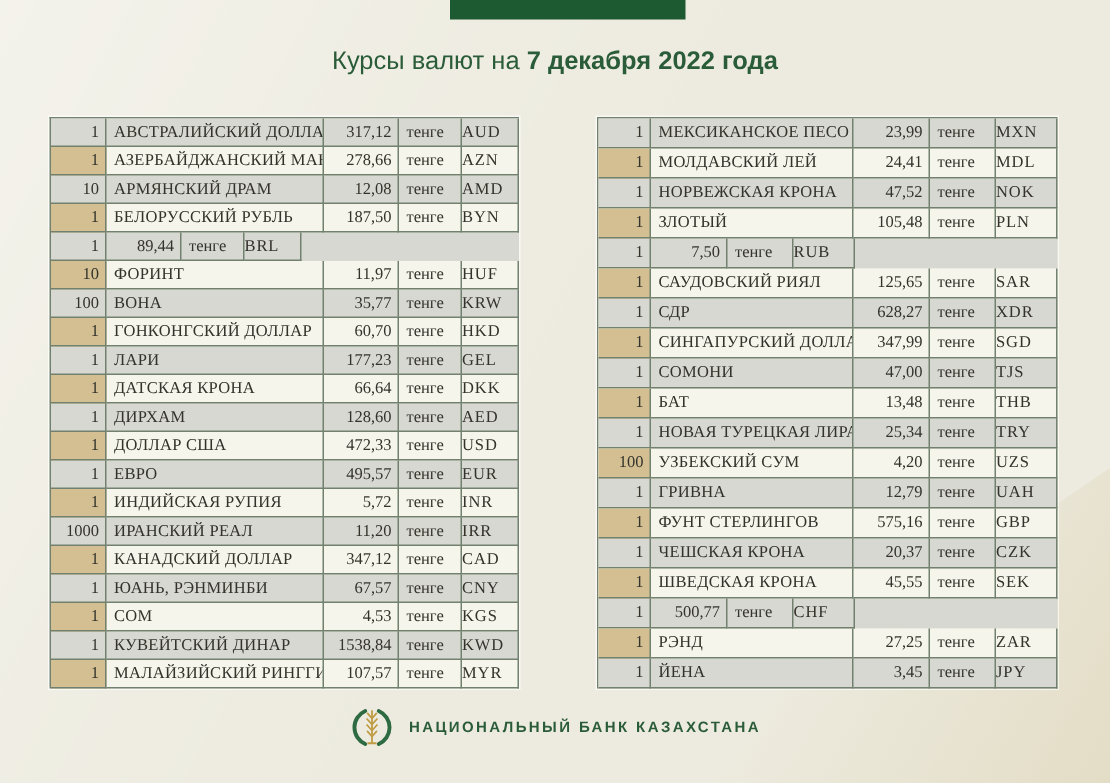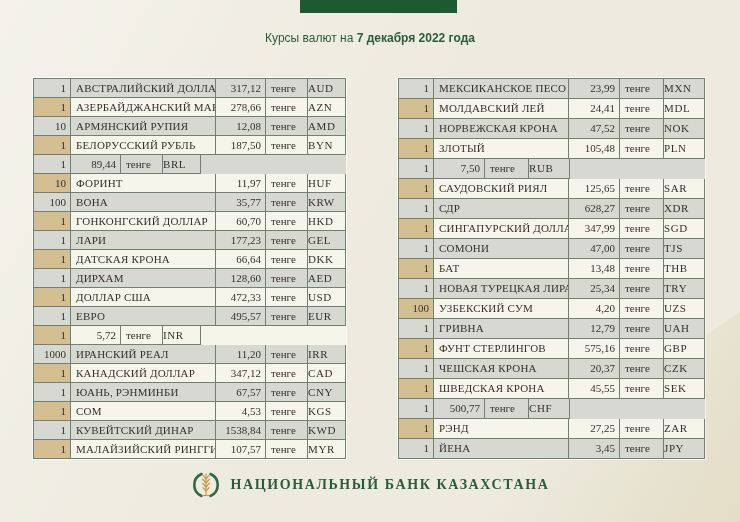--- a/index.html
+++ b/index.html
@@ -9,21 +9,21 @@
   
   .bg-tl{position:absolute;left:0;top:0;width:100%;height:100%;
          background:linear-gradient(118deg, rgba(255,255,255,0.38) 0%, rgba(255,255,255,0.14) 28%, rgba(255,255,255,0) 52%);}
   .bg-br{position:absolute;right:0;bottom:0;width:310px;height:210px;
          clip-path:polygon(100% 0, 100% 100%, 0 100%);
          background:linear-gradient(300deg, rgba(206,188,140,0.30), rgba(206,188,140,0) 62%);}
 
   .top-bar{position:absolute;left:300px;top:0;width:157px;height:13px;background:#1d5931;}
 
   .title{position:absolute;top:31px;left:0;width:100%;margin:0;text-align:center;
-         font-family:"Liberation Sans", sans-serif;font-size:12px;font-weight:400;color:#2b5c39;}
+         font-family:"Liberation Sans", sans-serif;font-size:17px;font-weight:400;color:#2b5c39;}
   .title b{font-weight:700;}
 
   .rates-table{position:absolute;top:78px;border-top:1px solid #72816f;border-left:1px solid #72816f;
                box-shadow:0 0 0 1px rgba(255,255,255,0.65);}
   .table-left{left:33px;width:312px;}
   .table-right{left:398px;width:306px;}
 
   .row{display:flex;}
   .table-left .row{height:19px;}
   .table-right .row{height:20px;}
@@ -48,21 +48,21 @@
 
   .table-right .cell-qty{width:35px;}
   .table-right .cell-name{width:135px;}
   .table-right .cell-rate{width:51px;}
   .table-right .cell-unit{width:44px;}
   .table-right .cell-code{width:41px;}
 
   .footer{position:absolute;left:0;top:468px;width:100%;height:34px;
           display:flex;align-items:center;justify-content:center;gap:10px;}
   .logo{display:inline-flex;width:30px;height:30px;}
-  .bank-name{font-family:Liberation Serif, serif;font-size:14px;font-weight:700;
+  .bank-name{font-family:Liberation Sans, sans-serif;font-size:10px;font-weight:700;
              letter-spacing:1.6px;color:#2b5c39;}
 </style>
 </head>
 <body>
 
 <div class="page">
   <div class="bg-tl"></div>
   <div class="bg-br"></div>
 
   <div class="top-bar"></div>
@@ -79,21 +79,21 @@
       </div>
       <div class="row row-even">
         <div class="cell cell-qty">1</div>
         <div class="cell cell-name">АЗЕРБАЙДЖАНСКИЙ МАНАТ</div>
         <div class="cell cell-rate">278,66</div>
         <div class="cell cell-unit">тенге</div>
         <div class="cell cell-code">AZN</div>
       </div>
       <div class="row row-odd">
         <div class="cell cell-qty">10</div>
-        <div class="cell cell-name">АРМЯНСКИЙ РУПИЯ</div>
+        <div class="cell cell-name">АРМЯНСКИЙ ДРАМ</div>
         <div class="cell cell-rate">12,08</div>
         <div class="cell cell-unit">тенге</div>
         <div class="cell cell-code">AMD</div>
       </div>
       <div class="row row-even">
         <div class="cell cell-qty">1</div>
         <div class="cell cell-name">БЕЛОРУССКИЙ РУБЛЬ</div>
         <div class="cell cell-rate">187,50</div>
         <div class="cell cell-unit">тенге</div>
         <div class="cell cell-code">BYN</div>
@@ -155,20 +155,21 @@
       </div>
       <div class="row row-odd">
         <div class="cell cell-qty">1</div>
         <div class="cell cell-name">ЕВРО</div>
         <div class="cell cell-rate">495,57</div>
         <div class="cell cell-unit">тенге</div>
         <div class="cell cell-code">EUR</div>
       </div>
       <div class="row row-even">
         <div class="cell cell-qty">1</div>
+        <div class="cell cell-name">ИНДИЙСКАЯ РУПИЯ</div>
         <div class="cell cell-rate">5,72</div>
         <div class="cell cell-unit">тенге</div>
         <div class="cell cell-code">INR</div>
       </div>
       <div class="row row-odd">
         <div class="cell cell-qty">1000</div>
         <div class="cell cell-name">ИРАНСКИЙ РЕАЛ</div>
         <div class="cell cell-rate">11,20</div>
         <div class="cell cell-unit">тенге</div>
         <div class="cell cell-code">IRR</div>

